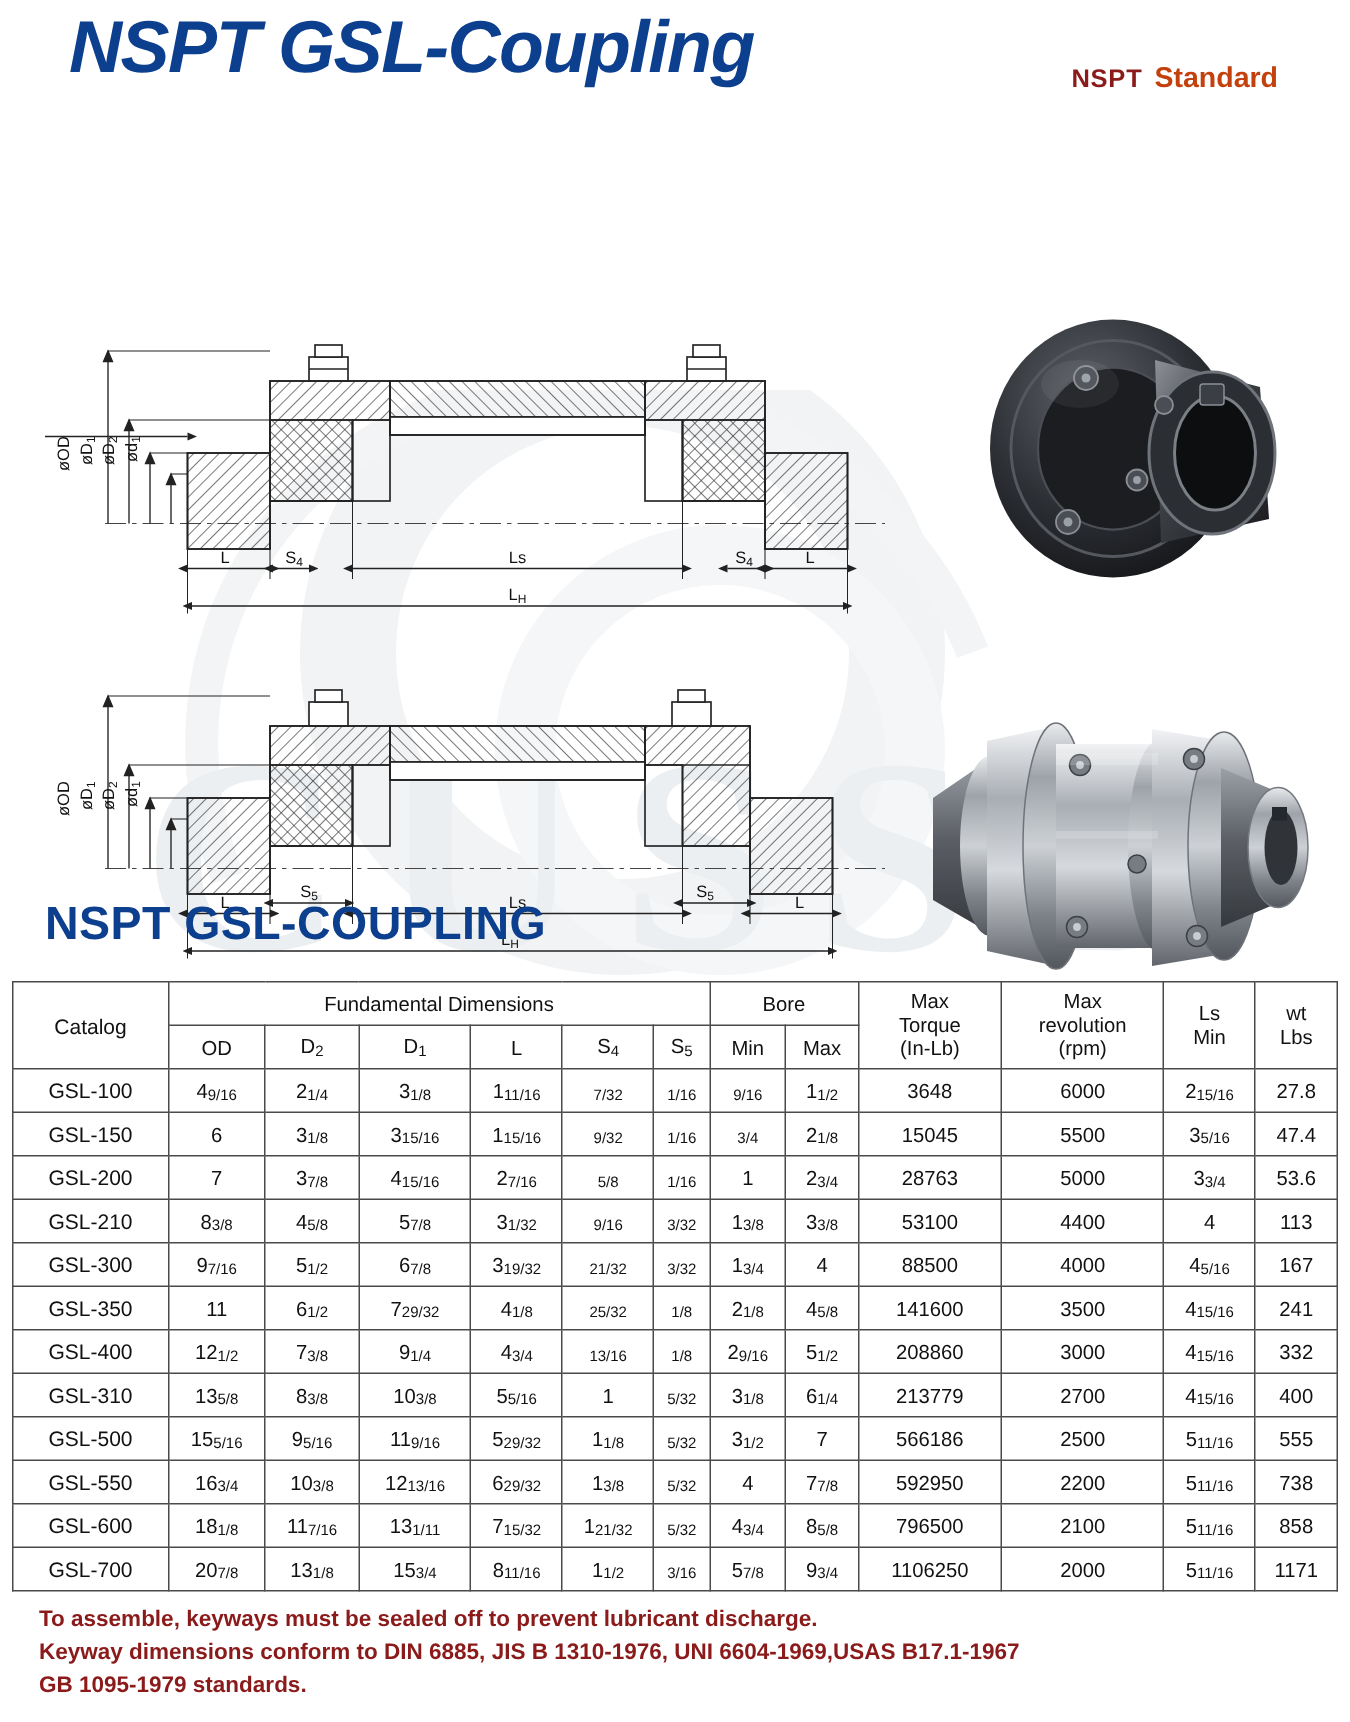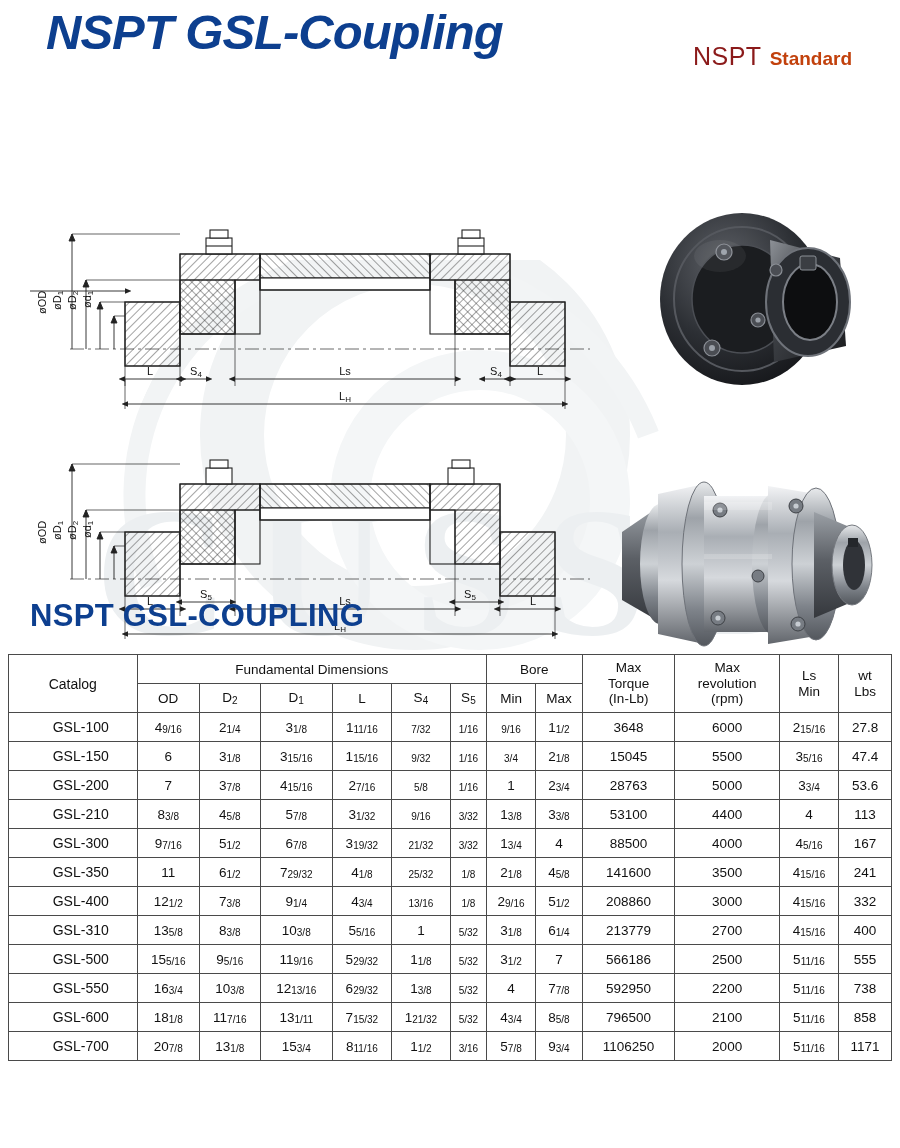--- a/index.html
+++ b/index.html
@@ -50,21 +50,21 @@
     margin:0;
     font-family:"Liberation Sans", sans-serif;
     font-style: italic;
     font-weight: bold;
     font-size:49px;
     letter-spacing:-1px;
     color:#0d3f8f;
   }
   .brand-block { position:absolute; right:48px; top:42px; }
   .brand-block .nspt {
-    font-size:25px; font-weight:normal; color:#8b1a1a; letter-spacing:0.5px;text-align:right;
+    font-size:17px; font-weight:bold; color:#8b1a1a; letter-spacing:0.5px;text-align:right;
   }
   .brand-block .std {
     font-size:19px; font-weight:bold; color:#c2410c; margin-left:8px;
   }
 
   
   .drawings { position:relative; height:520px; }
   svg.dwg { position:absolute; }
   .photo { position:absolute; }
 
@@ -94,21 +94,21 @@
   table.spec th, table.spec td {
     border:1px solid #4a4a4a;
     text-align:center;
     padding:0;
     height:29px;
     font-weight:normal;
     color:#111;
   }
   table.spec th { font-weight:normal; font-size:13.5px; }
   table.spec thead th.vtop { font-size:14px; }
-  table.spec td.catalog { text-align:center; font-size:14px;padding-left:16px; }
+  table.spec td.catalog { text-align:center; font-size:14px; }
   .frac { font-size:10px; vertical-align: 0; position:relative; top:1px; }
   .sub { font-size:10px; vertical-align:-2px; }
   .h-two-line { line-height:1.15; }
 
   
   .notes {
     margin:8px 0 0 26px;
     color:#8b1a1a;
     font-size:15px;
     font-weight:bold;
@@ -616,14 +616,19 @@
           <td>5<span class="frac">7/8</span></td>
           <td>9<span class="frac">3/4</span></td>
           <td>1106250</td>
           <td>2000</td>
           <td>5<span class="frac">11/16</span></td>
           <td>1171</td>
         </tr>
       </tbody>
   </table>
 
+  <div class="notes">
+    <div>To assemble, keyways must be sealed off to prevent lubricant discharge.</div>
+    <div>Keyway dimensions conform to DIN 6885, JIS B 1310-1976, UNI 6604-1969,USAS B17.1-1967</div>
+    <div>GB 1095-1979 standards.</div>
+  </div>
 
 </div>
 
 </body></html>

